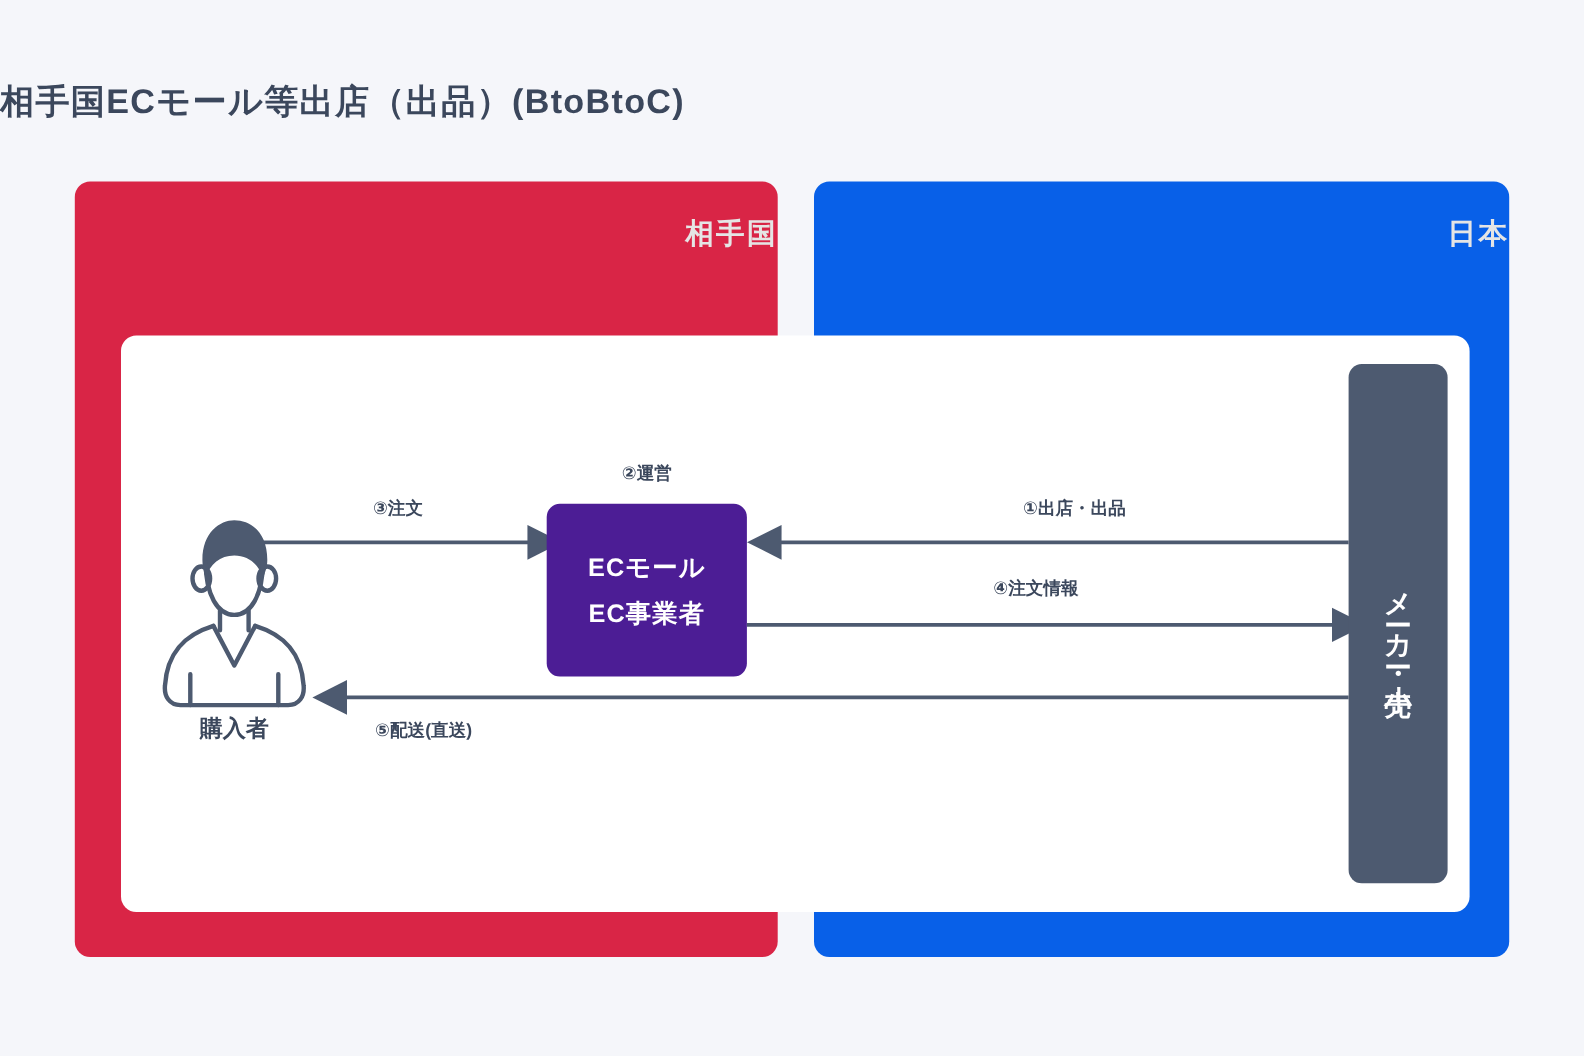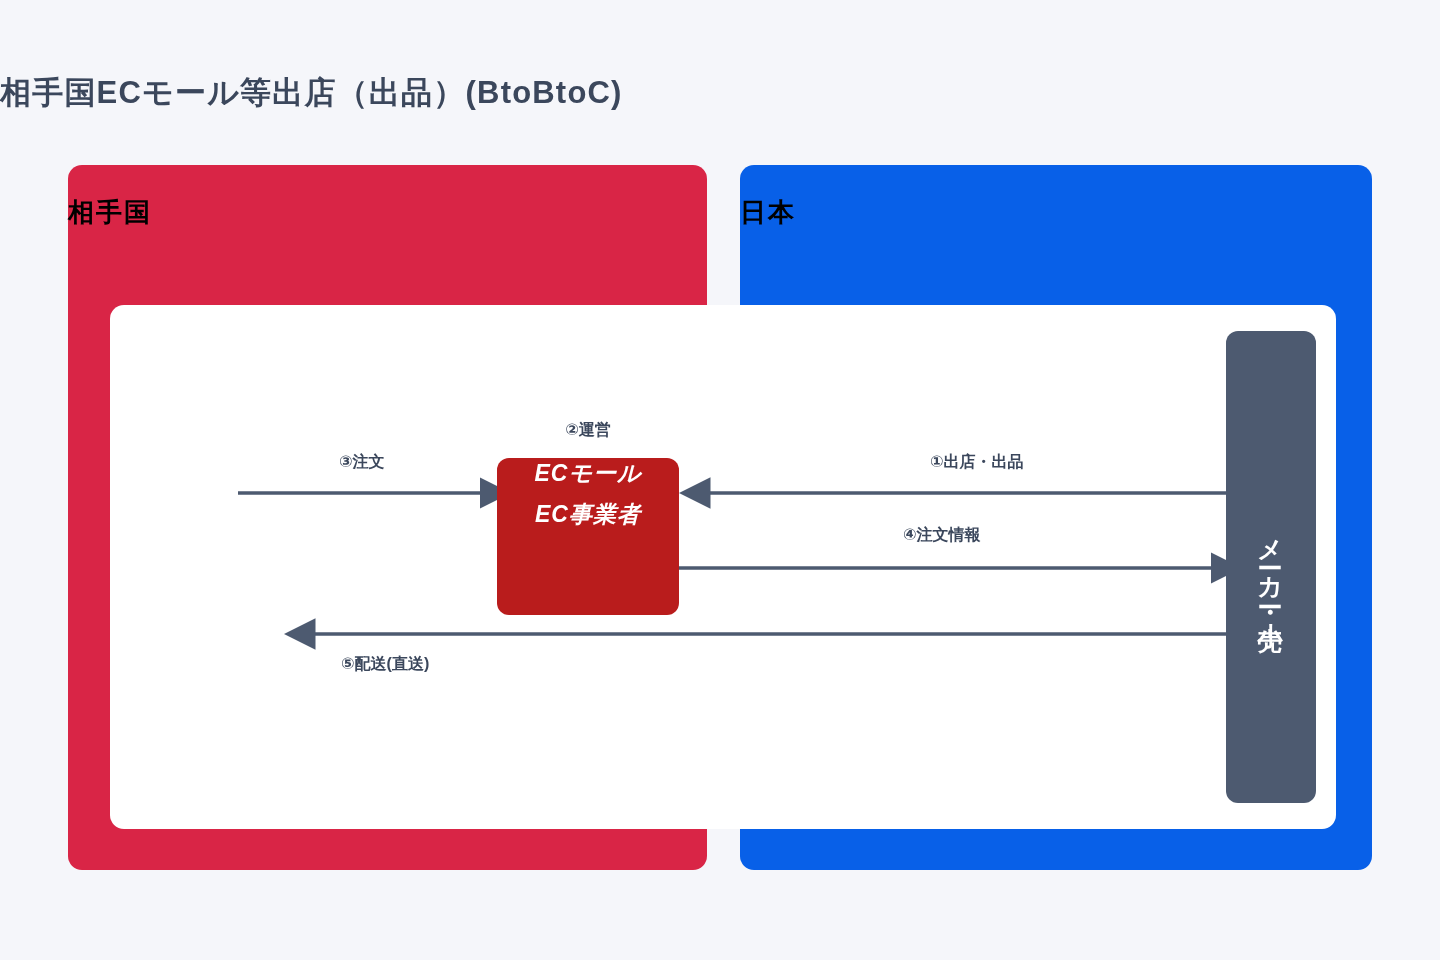--- a/index.html
+++ b/index.html
@@ -49,22 +49,22 @@
     top: 165px;
     width: 632px;
     height: 705px;
     background: #0860e8;
   }
   .panel-label {
     position: absolute;
     left: 0;
     top: 30px;
     width: 100%;
-    text-align: left;
-    color: #000000;
+    text-align: right;
+    color: #e5e5e5;
     font-size: 26px;
     font-weight: bold;
     letter-spacing: 2px;
   }
 
   
   .inner-card {
     position: absolute;
     left: 110px;
     top: 305px;
@@ -100,28 +100,27 @@
     color: #3b475c;
     white-space: nowrap;
   }
 
   .box-ecmall {
     position: absolute;
     left: 497px;
     top: 458px;
     width: 182px;
     height: 157px;
-    background: #b91c1c;
+    background: #4c1d95;
     border-radius: 12px;
     display: flex;
     flex-direction: column;
     align-items: center;
-    justify-content: flex-start;
+    justify-content: center;
     gap: 10px;
-    font-style: italic;
   }
   .box-ecmall .line {
     color: #ffffff;
     font-size: 23px;
     font-weight: bold;
     letter-spacing: 1px;
     white-space: nowrap;
   }
   .label-operate {
     position: absolute;
@@ -217,20 +216,40 @@
 
     <g>
       <line x1="679" y1="568" x2="1214" y2="568" stroke="#4d5a70" stroke-width="3.5" marker-end="url(#ah-right)"></line>
     </g>
 
     <g>
       <line x1="1226" y1="634" x2="312" y2="634" stroke="#4d5a70" stroke-width="3.5" marker-end="url(#ah-left)"></line>
     </g>
   </svg>
 
+  <div class="actor-buyer">
+    <svg class="buyer-icon" viewBox="0 0 154 185">
+
+      <path d="M48 46 C48 21, 64 10, 77 10 C92 10, 107 21, 107 46 C107 52, 105 58, 103 62 C99 50, 90 42, 77 42 C64 42, 55 50, 51 62 C49 57, 48 51, 48 46 Z" fill="#4d5a70"></path>
+
+      <ellipse cx="47" cy="63" rx="8" ry="11" fill="none" stroke="#4d5a70" stroke-width="4"></ellipse>
+      <ellipse cx="107" cy="63" rx="8" ry="11" fill="none" stroke="#4d5a70" stroke-width="4"></ellipse>
+
+      <path d="M51 48 C51 78, 62 96, 77 96 C92 96, 103 78, 103 48" fill="none" stroke="#4d5a70" stroke-width="4" stroke-linecap="round"></path>
+
+      <path d="M64 92 L64 110 M90 92 L90 110" fill="none" stroke="#4d5a70" stroke-width="4" stroke-linecap="round"></path>
+
+      <path d="M58 106 L77 142 L96 106" fill="none" stroke="#4d5a70" stroke-width="4" stroke-linecap="round" stroke-linejoin="round"></path>
+
+      <path d="M58 106 C32 114, 16 130, 14 160 C13 170, 18 178, 28 178 L126 178 C136 178, 141 170, 140 160 C138 130, 122 114, 96 106" fill="none" stroke="#4d5a70" stroke-width="4" stroke-linecap="round" stroke-linejoin="round"></path>
+
+      <path d="M37 150 L37 178 M117 150 L117 178" fill="none" stroke="#4d5a70" stroke-width="4" stroke-linecap="round"></path>
+    </svg>
+    <div class="buyer-label">購入者</div>
+  </div>
 
   <div class="label-operate">②運営</div>
   <div class="box-ecmall">
     <div class="line">ECモール</div>
     <div class="line">EC事業者</div>
   </div>
 
   <div class="box-maker">
     <div class="vtext">メーカー・小売</div>
   </div>

